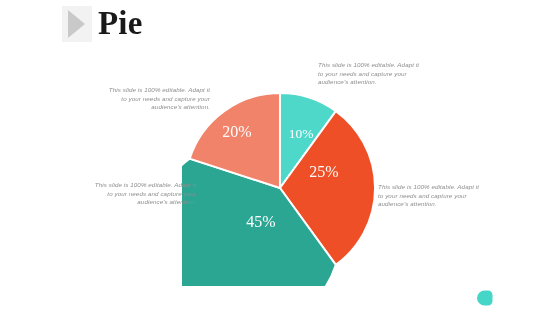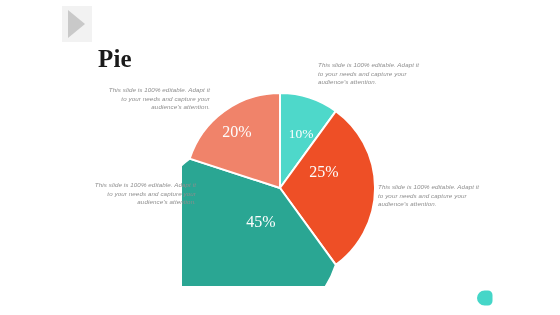--- a/index.html
+++ b/index.html
@@ -45,25 +45,24 @@
     border-left: 17px solid #c9c9c9;
     border-top: 14px solid transparent;
     border-bottom: 14px solid transparent;
   }
   .page-title {
     position: absolute;
     left: 98px;
     top: 8px;
     font-family: "Liberation Serif", serif;
     font-weight: bold;
-    font-size: 25px;
+    font-size: 33px;
     color: #1a1a1a;
     letter-spacing: 0.2px;
     line-height: 30px;
-    margin-top: 36px;
   }
 
   
   .note {
     position: absolute;
     font-family: "Liberation Sans", sans-serif;
     font-style: italic;
     font-size: 6.2px;
     line-height: 8.6px;
     color: #8d8d8d;

